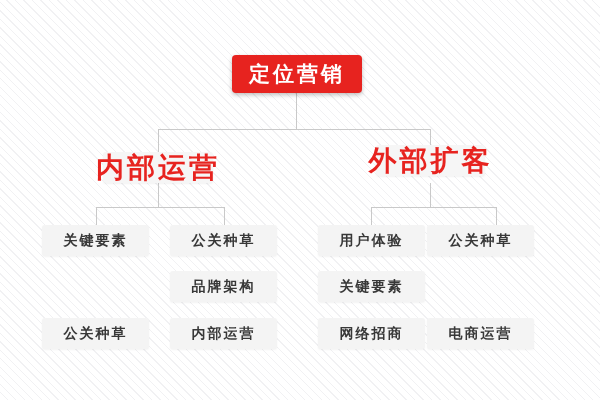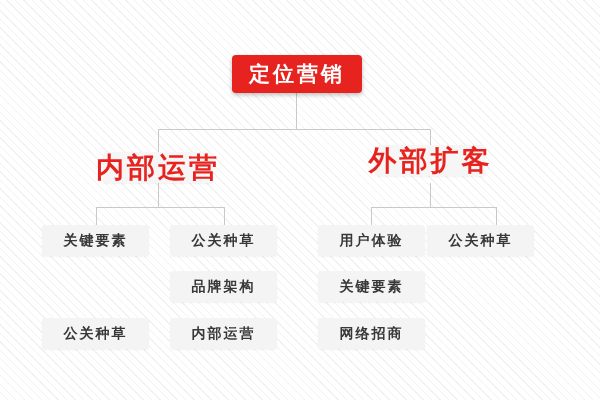--- a/index.html
+++ b/index.html
@@ -90,14 +90,15 @@
   <div class="node leaf c-l1 row1">关键要素</div>
   <div class="node leaf c-l2 row1">公关种草</div>
   <div class="node leaf c-l2 row2">品牌架构</div>
   <div class="node leaf c-l1 row3">公关种草</div>
   <div class="node leaf c-l2 row3">内部运营</div>
 
   <div class="node leaf c-r1 row1">用户体验</div>
   <div class="node leaf c-r2 row1">公关种草</div>
   <div class="node leaf c-r1 row2">关键要素</div>
   <div class="node leaf c-r1 row3">网络招商</div>
+  <div class="node leaf c-r2 row3">电商运营</div>
 
 </div>
 
 </body></html>

